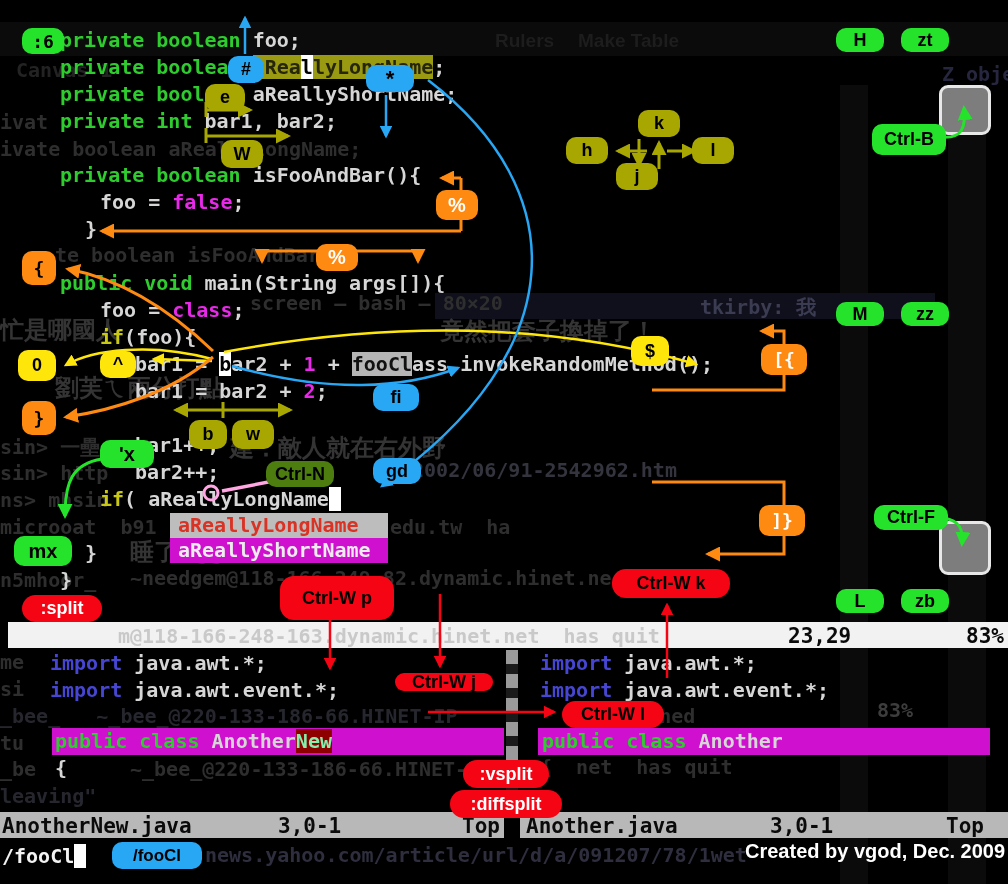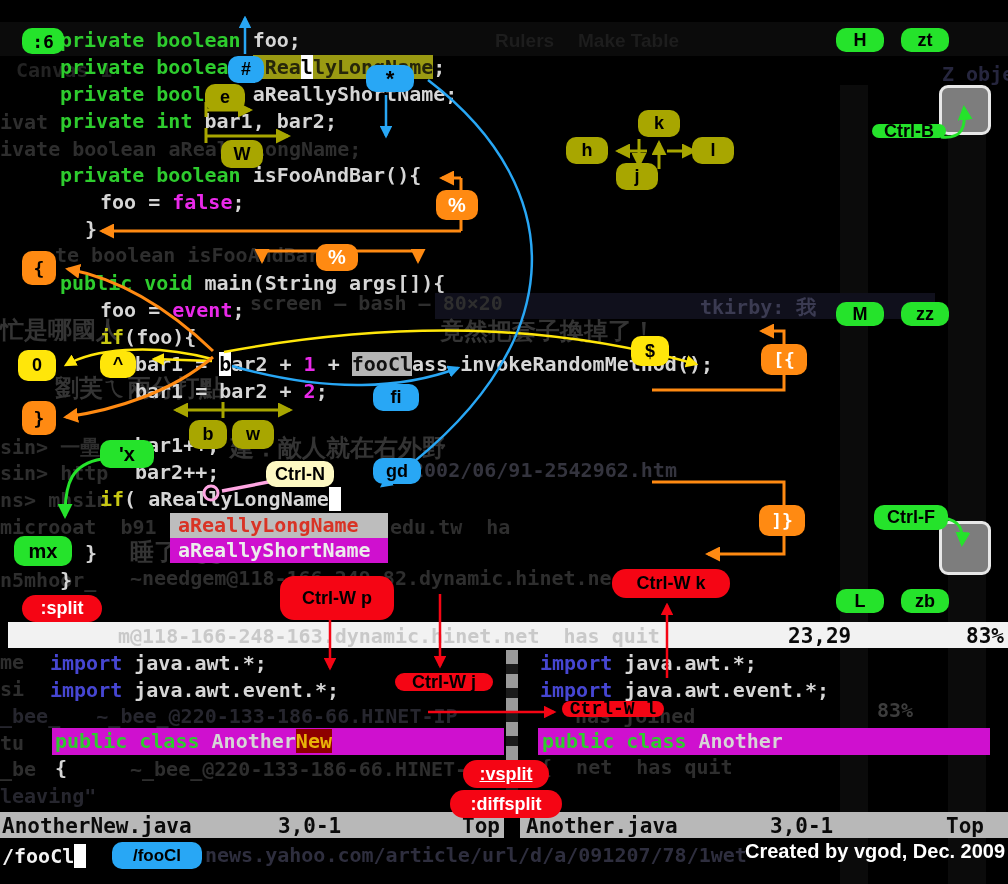--- a/index.html
+++ b/index.html
@@ -16,40 +16,40 @@
   .ghost.blue{color:#26263e;}
   .ghost.cjk{font-size:24px;color:#343434;}
   .ghost.onwhite{color:#c9c9c9;z-index:3;}
   
   .cl{position:absolute;font:bold 20px "DejaVu Sans Mono",monospace;white-space:pre;
       color:#d6d6d6;z-index:3;line-height:27px;}
   .kw{color:#2ecc2e;} .mg{color:#e929e9;} .ol{color:#c9c914;} .imp{color:#4646d2;}
   .cur{background:#ffffff;color:#000;}
   .hlz{background:#9a9a12;color:#26260a;}
   .hlg{background:#b5b5b5;color:#111;}
-  .redbg{background:#8e0000;color:#eab308;}
+  .redbg{background:#8e0000;color:#86efac;}
   .mrow{background:#cf10cf;z-index:2;height:27px;}
   
   .whitebar{left:8px;top:622px;width:1000px;height:26px;background:#f2f2f2;z-index:2;}
   .graybar{background:#b8b8b8;height:26px;z-index:2;}
   .bartext{position:absolute;font:bold 21px "DejaVu Sans Mono",monospace;color:#0a0a0a;white-space:pre;z-index:3;}
   .divider{left:504px;top:650px;width:12px;height:162px;z-index:2;
            background:repeating-linear-gradient(180deg,#9a9a9a 0 14px,#1a1a1a 14px 24px);
            border-left:2px solid #000;border-right:2px solid #000;}
   
   .badge{position:absolute;border-radius:10px;display:flex;align-items:center;justify-content:center;
          font:bold 18px "Liberation Sans",sans-serif;color:#000;z-index:7;box-sizing:border-box;padding:0 6px;}
   .bg-green{background:#25e32b;}
   .bg-olive{background:#a8a600;}
   .bg-blue{background:#28a7f5;}
   .bg-yellow{background:#ffe60a;}
   .bg-orange{background:#ff8a12;}
   .bg-red{background:#f50514;color:#fff;border-radius:14px;}
   .bg-red.darktext{color:#000;}
-  .bg-pink{background:#fef9c3;}
+  .bg-pink{background:#4d7c0f;}
   .wtext{color:#fff;}
   .monob{font-family:"DejaVu Sans Mono",monospace;}
   
   .popup{left:170px;top:513px;width:218px;z-index:6;font:bold 20px "DejaVu Sans Mono",monospace;}
   .popup .r1{background:#bdbdbd;color:#d93325;height:25px;padding-left:8px;}
   .popup .r2{background:#cf10cf;color:#ececec;height:25px;padding-left:8px;}
   .graybox{position:absolute;width:46px;background:#7d7d7d;border:3px solid #e8e8e8;border-radius:9px;z-index:4;}
   svg.overlay{position:absolute;left:0;top:0;z-index:5;}
   .credit{position:absolute;left:745px;top:840px;font:bold 20px "Liberation Sans",sans-serif;color:#fff;z-index:8;}
 </style>
@@ -98,21 +98,21 @@
   <div class="abs ghost" style="left:205px;top:843px;color:#2e2e3e;">news.yahoo.com/article/url/d/a/091207/78/1wet</div>
 
   <div class="cl" style="left:60px;top:27px;"><span class="kw">private boolean </span><span>foo;</span></div>
   <div class="cl" style="left:60px;top:54px;"><span class="kw">private boolean </span><span class="hlz">aRea</span><span class="cur">l</span><span class="hlz">lyLongName</span><span>;</span></div>
   <div class="cl" style="left:60px;top:81px;"><span class="kw">private boolean </span><span>aReallyShortName;</span></div>
   <div class="cl" style="left:60px;top:108px;"><span class="kw">private int </span><span>bar1, bar2;</span></div>
   <div class="cl" style="left:60px;top:162px;"><span class="kw">private boolean </span><span>isFooAndBar(){</span></div>
   <div class="cl" style="left:100px;top:189px;"><span>foo = </span><span class="mg">false</span><span>;</span></div>
   <div class="cl" style="left:85px;top:216px;"><span>}</span></div>
   <div class="cl" style="left:60px;top:270px;"><span class="kw">public void </span><span>main(String args[]){</span></div>
-  <div class="cl" style="left:100px;top:297px;"><span>foo = </span><span class="mg">event</span><span>;</span></div>
+  <div class="cl" style="left:100px;top:297px;"><span>foo = </span><span class="mg">class</span><span>;</span></div>
   <div class="cl" style="left:100px;top:324px;"><span class="ol">if</span><span>(foo){</span></div>
   <div class="cl" style="left:135px;top:351px;"><span>bar1 = </span><span class="cur">b</span><span>ar2 + </span><span class="mg">1</span><span> + </span><span class="hlg">fooCl</span><span>ass.invokeRandomMethod();</span></div>
   <div class="cl" style="left:135px;top:378px;"><span>bar1 = bar2 + </span><span class="mg">2</span><span>;</span></div>
   <div class="cl" style="left:135px;top:432px;"><span>bar1++;</span></div>
   <div class="cl" style="left:135px;top:459px;"><span>bar2++;</span></div>
   <div class="cl" style="left:100px;top:486px;"><span class="ol">if</span><span>( aReallyLongName</span><span class="cur">&nbsp;</span></div>
   <div class="cl" style="left:85px;top:540px;"><span>}</span></div>
   <div class="cl" style="left:60px;top:567px;"><span>}</span></div>
 
   <div class="abs popup">
@@ -225,21 +225,21 @@
     </g>
     <g stroke="#ffa6e3" fill="none">
       <path d="M284,479 L222,491" stroke-width="3.5"></path>
       <circle cx="211" cy="493" r="7" stroke-width="3"></circle>
     </g>
   </svg>
 
   <div class="badge bg-green monob" style="left:22px;top:28px;width:42px;height:26px;">:6</div>
   <div class="badge bg-green" style="left:836px;top:28px;width:48px;height:24px;">H</div>
   <div class="badge bg-green" style="left:901px;top:28px;width:48px;height:24px;">zt</div>
-  <div class="badge bg-green" style="left:872px;top:124px;width:74px;height:14px;">Ctrl-B</div>
+  <div class="badge bg-green" style="left:872px;top:124px;width:74px;height:31px;">Ctrl-B</div>
   <div class="badge bg-green" style="left:836px;top:302px;width:48px;height:24px;">M</div>
   <div class="badge bg-green" style="left:901px;top:302px;width:48px;height:24px;">zz</div>
   <div class="badge bg-green" style="left:874px;top:505px;width:74px;height:25px;">Ctrl-F</div>
   <div class="badge bg-green" style="left:836px;top:589px;width:48px;height:24px;">L</div>
   <div class="badge bg-green" style="left:901px;top:589px;width:48px;height:24px;">zb</div>
   <div class="badge bg-green" style="left:14px;top:536px;width:58px;height:30px;font-size:20px;">mx</div>
   <div class="badge bg-green" style="left:100px;top:440px;width:54px;height:28px;font-size:20px;">'x</div>
 
   <div class="badge bg-olive" style="left:205px;top:84px;width:40px;height:27px;">e</div>
   <div class="badge bg-olive" style="left:221px;top:140px;width:42px;height:28px;">W</div>
@@ -264,19 +264,19 @@
   <div class="badge bg-orange monob" style="left:22px;top:401px;width:34px;height:34px;">}</div>
   <div class="badge bg-orange wtext" style="left:436px;top:190px;width:42px;height:30px;font-size:20px;">%</div>
   <div class="badge bg-orange wtext" style="left:316px;top:244px;width:42px;height:27px;font-size:20px;">%</div>
   <div class="badge bg-orange wtext monob" style="left:761px;top:344px;width:46px;height:31px;">[{</div>
   <div class="badge bg-orange wtext monob" style="left:759px;top:505px;width:46px;height:31px;">]}</div>
 
   <div class="badge bg-red" style="left:22px;top:595px;width:80px;height:27px;">:split</div>
   <div class="badge bg-red darktext" style="left:280px;top:576px;width:114px;height:44px;">Ctrl-W p</div>
   <div class="badge bg-red darktext" style="left:395px;top:673px;width:98px;height:18px;">Ctrl-W j</div>
   <div class="badge bg-red darktext" style="left:612px;top:569px;width:118px;height:29px;">Ctrl-W k</div>
-  <div class="badge bg-red darktext" style="left:562px;top:701px;width:102px;height:16px;font-family:Liberation Mono, monospace;">Ctrl-W l</div>
-  <div class="badge bg-red" style="left:463px;top:760px;width:86px;height:28px;text-decoration:underline;">:vsplit</div>
+  <div class="badge bg-red darktext" style="left:562px;top:701px;width:102px;height:27px;">Ctrl-W l</div>
+  <div class="badge bg-red" style="left:463px;top:760px;width:86px;height:28px;">:vsplit</div>
   <div class="badge bg-red" style="left:450px;top:790px;width:112px;height:28px;">:diffsplit</div>
 
   <div class="badge bg-pink" style="left:266px;top:461px;width:68px;height:26px;">Ctrl-N</div>
 
 </div>
 
 </body></html>

